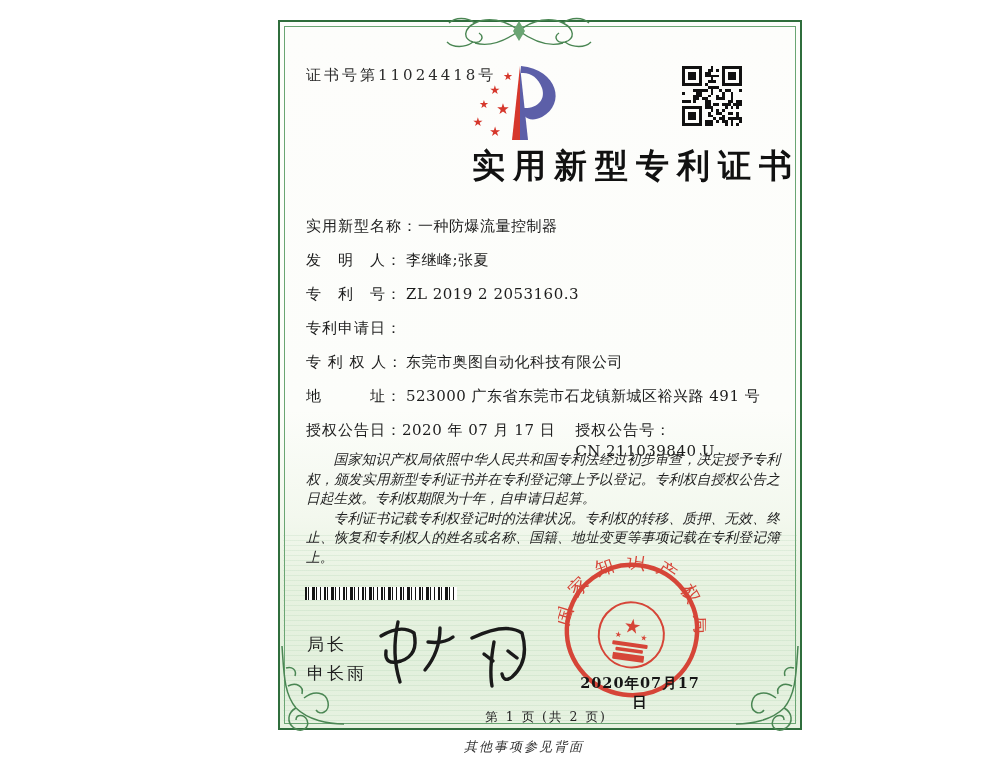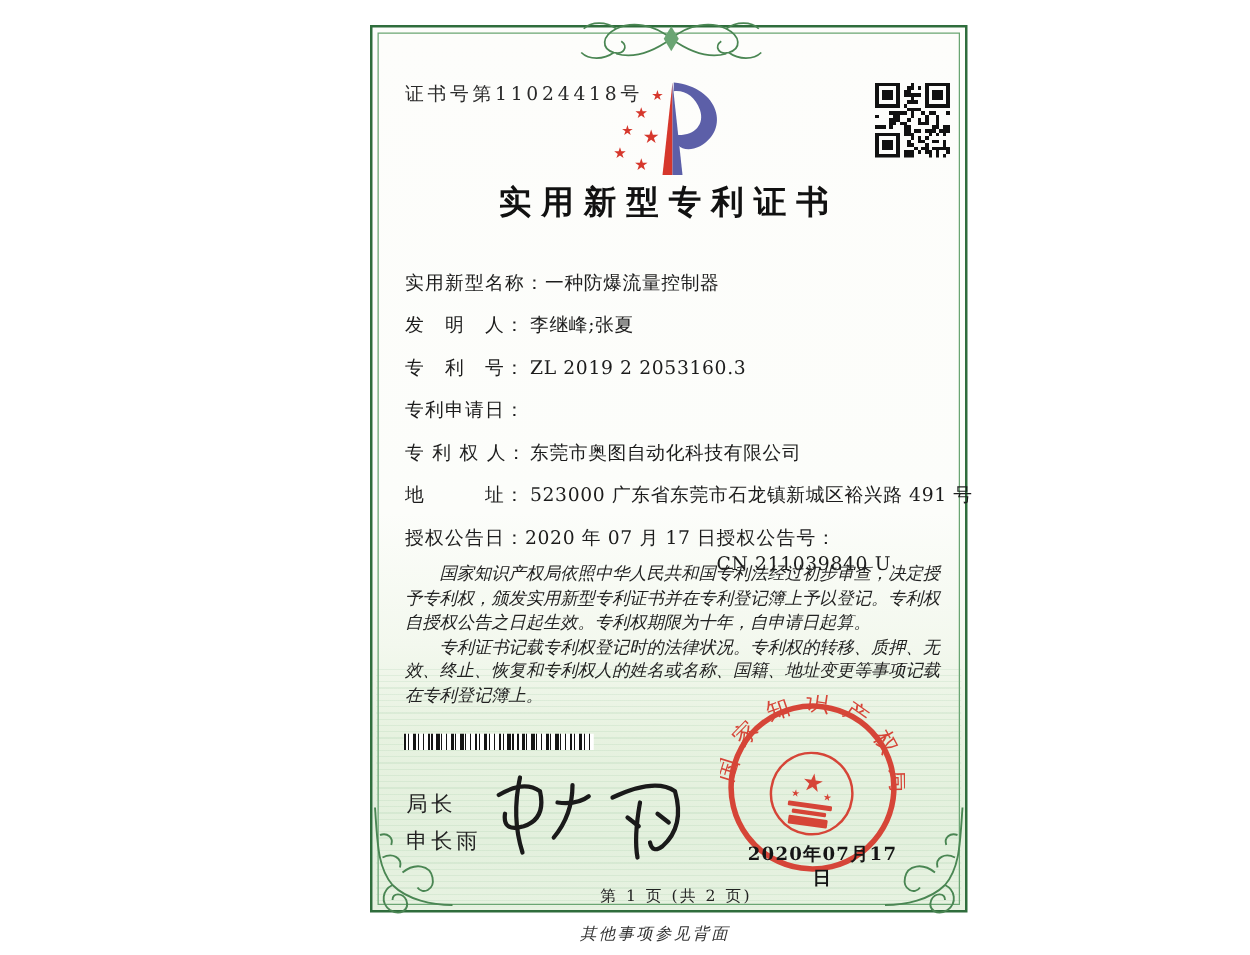--- a/index.html
+++ b/index.html
@@ -2,50 +2,50 @@
 <html><head>
 <meta charset="utf-8">
 <style>
   html,body{margin:0;padding:0;}
   body{
     width:1000px;height:764px;background:#ffffff;position:relative;
     font-family:"DejaVu Serif","Liberation Serif",serif;color:#1d1d1d;
     overflow:hidden;
   }
   .cert{
-    position:absolute;left:296px;top:20px;width:478px;height:710px;
+    position:absolute;left:278px;top:20px;width:524px;height:710px;
     background:linear-gradient(180deg,#fdfdfb 0%,#fcfdfa 55%,#f3f8ee 70%,#e7f2e0 80%,#e3f0dd 92%,#e7f2e1 100%);
     border:2px solid #2f6d3c;
     box-sizing:border-box;
   }
   .cert-inner-frame{
     position:absolute;inset:4px;border:1px solid #6aa573;pointer-events:none;
   }
   .green-zone{
     position:absolute;left:3px;right:3px;bottom:3px;height:190px;
     background:repeating-linear-gradient(180deg,rgba(128,185,138,0.14) 0 1px,rgba(255,255,255,0) 1px 5px);
     pointer-events:none;
   }
   .cert-no{
     position:absolute;left:26px;top:44px;font-size:15px;letter-spacing:3px;color:#2a2a2a;
   }
   .logo{position:absolute;left:178px;top:34px;width:110px;height:94px;}
   .qr{position:absolute;left:402px;top:44px;width:60px;height:60px;}
   .qr svg{width:100%;height:100%;}
   .title{
-    position:absolute;left:0;right:0;top:122px;text-align:center;
-    font-size:26px;font-weight:bold;letter-spacing:8px;color:#111;
+    position:absolute;left:0;right:0;top:122px;text-align:right;
+    font-size:33px;font-weight:bold;letter-spacing:8px;color:#111;
   }
   .fields{
     position:absolute;left:26px;right:18px;top:194px;font-size:15px;line-height:21px;color:#1c1c1c;
   }
   .field-row{margin-bottom:13px;display:flex;}
   .field-label{white-space:pre;flex:0 0 100px;letter-spacing:1px;}
   .field-value{white-space:pre;letter-spacing:0.5px;}
-  .grant-row{display:flex;}
+  .grant-row{display:flex;gap:20px;}
   .grant-left{flex:0 0 240px;display:flex;}
   .grant-right{display:flex;flex-direction:column;}
   .paragraphs{
     position:absolute;left:26px;right:20px;top:428px;
     font-size:13.8px;line-height:19.5px;font-style:italic;color:#222;
     text-align:justify;
   }
   .paragraphs p{margin:0;text-indent:2em;}
   .barcode{
     position:absolute;left:25px;top:565px;width:152px;height:13px;

